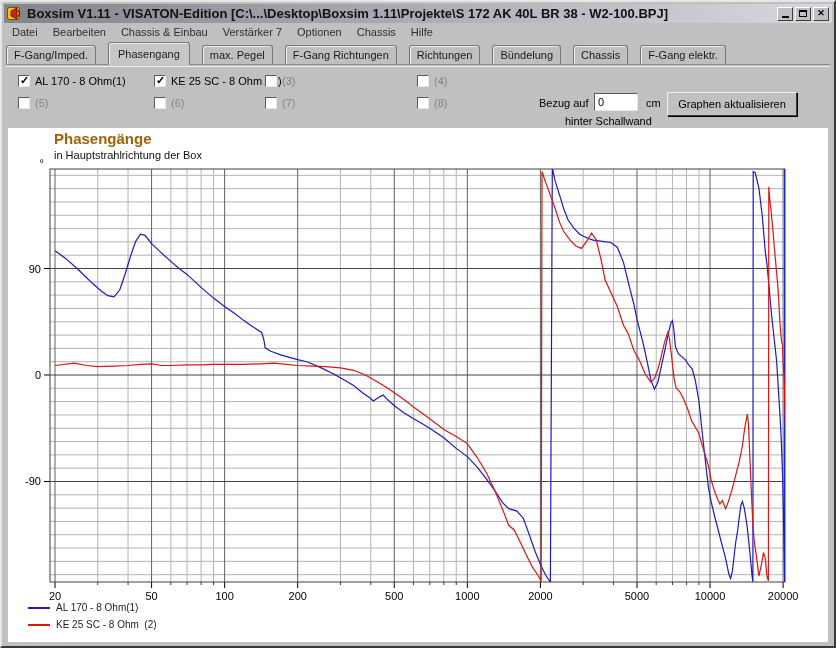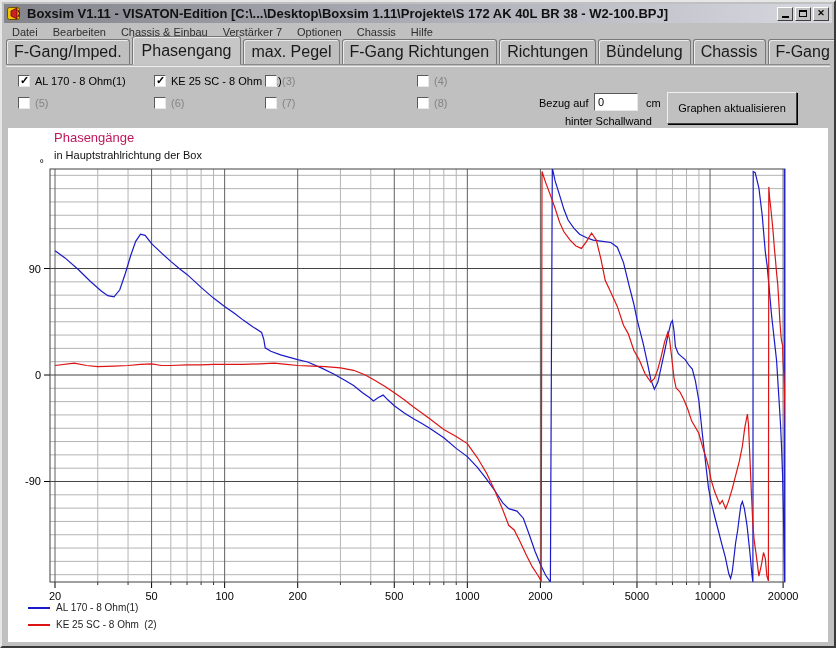--- a/index.html
+++ b/index.html
@@ -14,41 +14,41 @@
   .win-buttons{display:flex;gap:2px;flex:0 0 auto;margin-left:4px;}
   .winbtn{width:16px;height:14px;background:#c0c0c0;border:1px solid;border-color:#fff #404040 #404040 #fff;
     padding:0;display:flex;align-items:center;justify-content:center;font-size:9px;font-weight:bold;color:#000;line-height:1;}
   .glyph-min{display:block;width:7px;height:2px;background:#000;margin-top:7px;}
   .glyph-max{display:block;width:8px;height:7px;border:1px solid #000;border-top-width:2px;}
   .menubar{position:absolute;left:4px;top:23px;right:4px;height:16px;font-size:11px;color:#2e2e2e;}
   .menu-item{display:inline-block;margin-right:11px;padding:1px 2px;cursor:default;}
   .menu-item:first-child{margin-left:4px;}
   .tabstrip{position:absolute;left:4px;top:41px;right:4px;height:22px;display:flex;align-items:flex-end;
     border-bottom:1px solid #8a8a8a;}
-  .tab{position:relative;display:inline-block;font-size:16px;color:#1a1a1a;background:#bfbfbf;
+  .tab{position:relative;display:inline-block;font-size:11px;color:#1a1a1a;background:#bfbfbf;
     padding:3px 7px 3px;border:1px solid #777;border-bottom:none;border-top-left-radius:3px;border-top-right-radius:3px;
-    box-shadow:inset 1px 1px 0 #ececec;margin-right:2px;white-space:nowrap;}
+    box-shadow:inset 1px 1px 0 #ececec;margin-right:12px;white-space:nowrap;}
   .tab.active{background:#c6c6c6;padding:5px 9px 4px;z-index:3;margin-bottom:-1px;border-bottom:1px solid #c6c6c6;}
   .controls-panel{position:absolute;left:4px;top:64px;right:4px;height:61px;background:#c0c0c0;border-top:1px solid #efefef;}
   .cb{position:absolute;display:flex;align-items:center;gap:5px;font-size:11px;color:#000;white-space:nowrap;cursor:default;}
   .cb .box{position:relative;width:12px;height:12px;background:#fff;border:1px solid;
     border-color:#5a5a5a #e8e8e8 #e8e8e8 #5a5a5a;flex:0 0 auto;}
   .cb .box.checked::after{content:"\2713";position:absolute;left:1px;top:-2px;font-size:11px;font-weight:bold;color:#000;}
   .cb.disabled .cblabel{color:#848484;}
   .bezug-label{position:absolute;left:533px;top:30px;font-size:11px;}
   .bezug-input{position:absolute;left:588px;top:26px;width:44px;height:18px;background:#fff;
     border:1px solid;border-color:#5a5a5a #e8e8e8 #e8e8e8 #5a5a5a;font-size:11px;padding:1px 3px;}
   .bezug-unit{position:absolute;left:640px;top:30px;font-size:11px;}
-  .update-btn{position:absolute;left:661px;top:25px;width:130px;height:32px;background:#c0c0c0;
+  .update-btn{position:absolute;left:661px;top:25px;width:130px;height:24px;background:#c0c0c0;
     border:1px solid;border-color:#f0f0f0 #404040 #404040 #f0f0f0;box-shadow:1px 1px 0 #000;
     font-size:11px;color:#000;padding:0;}
   .bezug-below{position:absolute;left:533px;top:48px;font-size:11px;padding-left:26px;}
   .rear{left:533px;top:8px;}
   .chart-panel{position:absolute;left:6px;top:126px;right:6px;bottom:4px;background:#fff;overflow:hidden;}
-  .chart-title{position:absolute;left:46px;top:2px;font-size:13px;color:#be185d;}
+  .chart-title{position:absolute;left:46px;top:2px;font-size:15px;color:#a16207;font-weight:bold;}
   .chart-subtitle{position:absolute;left:46px;top:21px;font-size:11px;color:#111;}
   #chart-svg{position:absolute;left:0;top:0;}
   .legend{position:absolute;left:20px;top:471px;font-size:10px;color:#222;}
   .legend-row{display:flex;align-items:center;gap:6px;height:17px;white-space:nowrap;}
   .swatch{display:inline-block;width:22px;height:2px;}
 </style>
 </head>
 <body>
 
 <div class="window">

